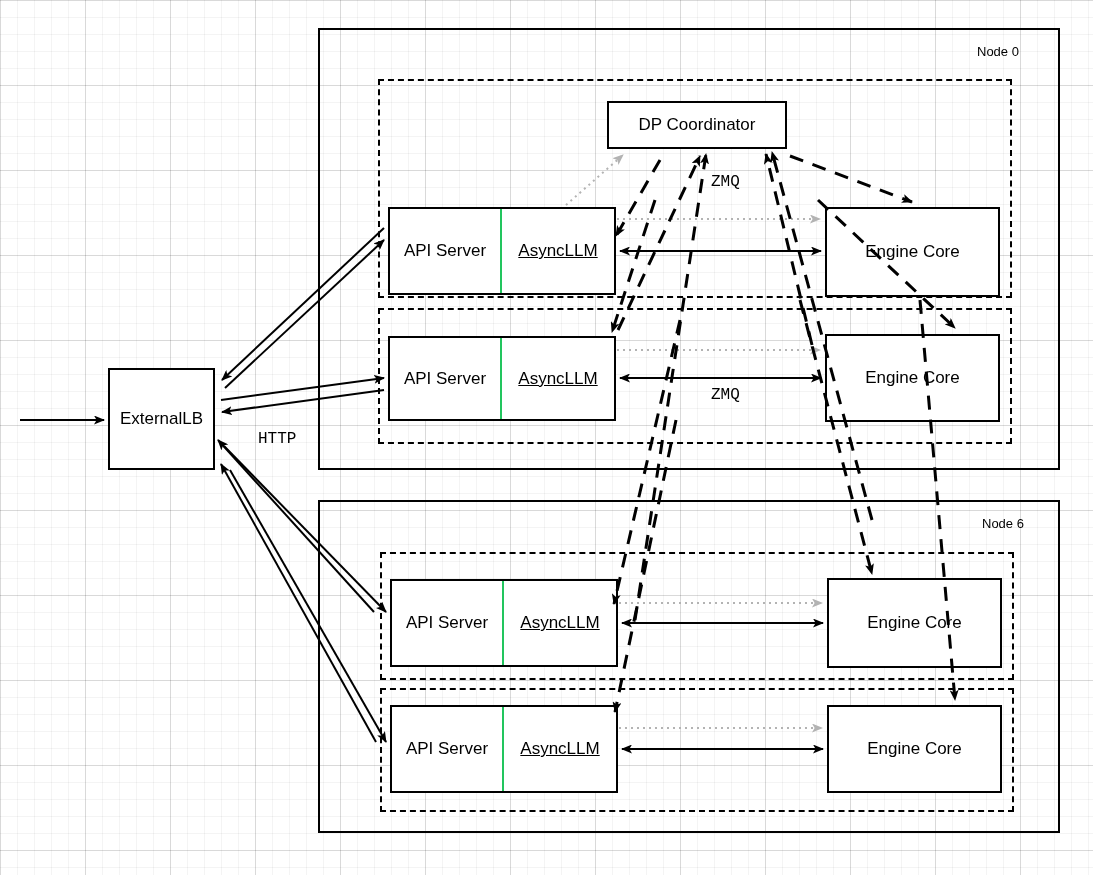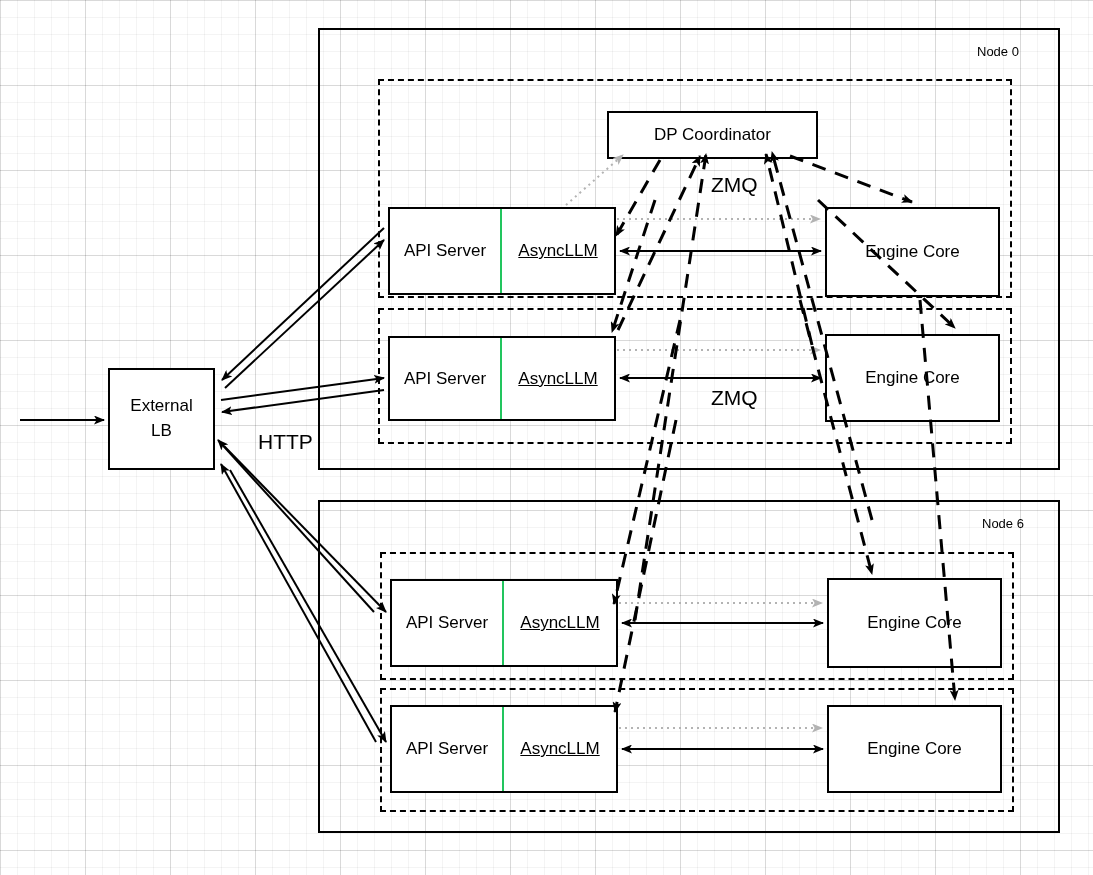--- a/index.html
+++ b/index.html
@@ -79,37 +79,38 @@
   .split-cell.left {
     width: 50%;
     border-right: 2px solid #22c55e;
   }
   .split-cell.right {
     width: 50%;
     text-decoration: underline;
   }
   .edge-label {
     position: absolute;
-    font-size: 21px;
+    font-size: 16px;
     color: #000000;
     background: transparent;
     white-space: nowrap;
+    font-family: Liberation Mono, monospace;
   }
 </style>
 </head>
 <body>
 
 <div id="canvas">
 
   <div class="node-container" style="left:318px; top:28px; width:742px; height:442px;"></div>
   <div class="node-label" style="left:977px; top:44px;">Node 0</div>
 
   <div class="dp-group" style="left:378px; top:79px; width:634px; height:219px;"></div>
 
-  <div class="box" style="left:607px; top:111px; width:211px; height:48px;">DP Coordinator</div>
+  <div class="box" style="left:607px; top:101px; width:180px; height:48px;">DP Coordinator</div>
 
   <div class="split-box" style="left:388px; top:207px; width:228px; height:88px;">
     <div class="split-cell left">API Server</div>
     <div class="split-cell right">AsyncLLM</div>
   </div>
 
   <div class="box" style="left:825px; top:207px; width:175px; height:90px;">Engine Core</div>
 
   <div class="dp-group" style="left:378px; top:308px; width:634px; height:136px;"></div>
 
@@ -134,21 +135,21 @@
 
   <div class="dp-group" style="left:380px; top:688px; width:634px; height:124px;"></div>
 
   <div class="split-box" style="left:390px; top:705px; width:228px; height:88px;">
     <div class="split-cell left">API Server</div>
     <div class="split-cell right">AsyncLLM</div>
   </div>
 
   <div class="box" style="left:827px; top:705px; width:175px; height:88px;">Engine Core</div>
 
-  <div class="box" style="left:108px; top:368px; width:107px; height:102px; flex-direction:column; line-height:1.45;">
+  <div class="box" style="left:108px; top:368px; width:107px; height:102px; flex-direction:row; line-height:1.45;">
     <span>External</span>
     <span>LB</span>
   </div>
 
   <div class="edge-label" style="left:258px; top:430px;">HTTP</div>
   <div class="edge-label" style="left:711px; top:173px;">ZMQ</div>
   <div class="edge-label" style="left:711px; top:386px;">ZMQ</div>
 
   <svg class="svg-layer" viewBox="0 0 1093 875" xmlns="http://www.w3.org/2000/svg">
     <defs>

